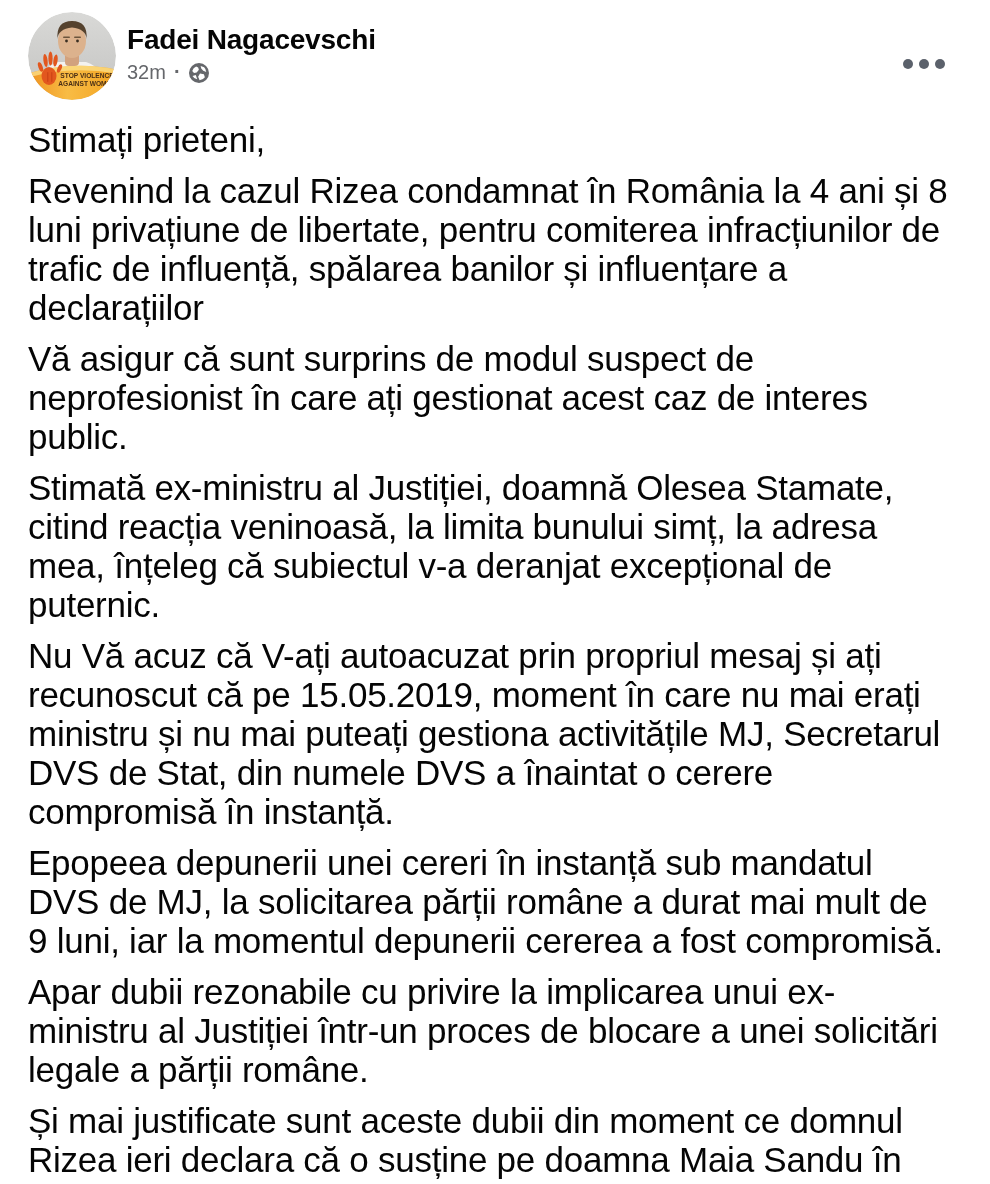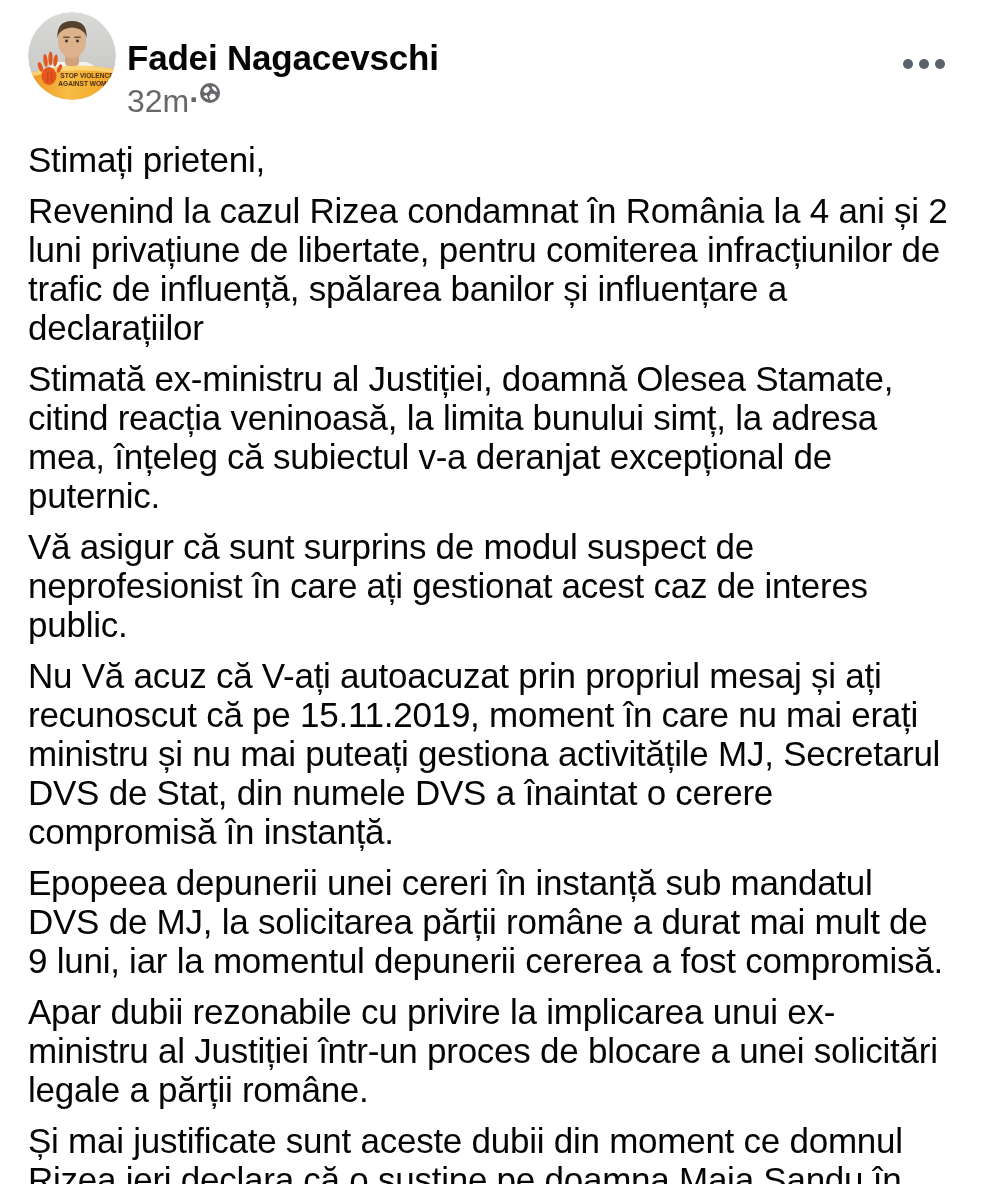--- a/index.html
+++ b/index.html
@@ -33,34 +33,34 @@
     flex: none;
     display: block;
     cursor: pointer;
   }
   .header-text {
     margin-left: 11px;
     padding-top: 11px;
   }
   .author-name {
     display: block;
-    font-size: 35px;
+    font-size: 28px;
     font-weight: bold;
     line-height: 1.2;
     color: #050505;
     text-decoration: none;
     letter-spacing: -0.2px;
     cursor: pointer;
-    margin-top: 14px;
   }
   .meta-row {
     display: flex;
-    align-items: flex-start;
+    align-items: center;
+    gap: 8px;
     margin-top: 4px;
-    font-size: 32px;
+    font-size: 20px;
     color: #65676B;
   }
   .meta-row a {
     color: #65676B;
     text-decoration: none;
     cursor: pointer;
   }
   .meta-sep {
     font-weight: bold;
     line-height: 1;
@@ -185,22 +185,22 @@
     <button class="options-button" aria-label="Options">
       <span class="dot"></span>
       <span class="dot"></span>
       <span class="dot"></span>
     </button>
 
   </div>
 
   <div class="post-body">
       <p>Stimați prieteni,</p>
-      <p>Revenind la cazul Rizea condamnat în România la 4 ani și 2 luni privațiune de libertate, pentru comiterea infracțiunilor de trafic de influență, spălarea banilor și influențare a declarațiilor</p>
+      <p>Revenind la cazul Rizea condamnat în România la 4 ani și 8 luni privațiune de libertate, pentru comiterea infracțiunilor de trafic de influență, spălarea banilor și influențare a declarațiilor</p>
+      <p>Vă asigur că sunt surprins de modul suspect de neprofesionist în care ați gestionat acest caz de interes public.</p>
       <p>Stimată ex-ministru al Justiției, doamnă Olesea Stamate, citind reacția veninoasă, la limita bunului simț, la adresa mea, înțeleg că subiectul v-a deranjat excepțional de puternic.</p>
-      <p>Vă asigur că sunt surprins de modul suspect de neprofesionist în care ați gestionat acest caz de interes public.</p>
-      <p>Nu Vă acuz că V-ați autoacuzat prin propriul mesaj și ați recunoscut că pe 15.11.2019, moment în care nu mai erați ministru și nu mai puteați gestiona activitățile MJ, Secretarul DVS de Stat, din numele DVS a înaintat o cerere compromisă în instanță.</p>
+      <p>Nu Vă acuz că V-ați autoacuzat prin propriul mesaj și ați recunoscut că pe 15.05.2019, moment în care nu mai erați ministru și nu mai puteați gestiona activitățile MJ, Secretarul DVS de Stat, din numele DVS a înaintat o cerere compromisă în instanță.</p>
       <p>Epopeea depunerii unei cereri în instanță sub mandatul DVS de MJ, la solicitarea părții române a durat mai mult de 9 luni, iar la momentul depunerii cererea a fost compromisă.</p>
       <p>Apar dubii rezonabile cu privire la implicarea unui ex-ministru al Justiției într-un proces de blocare a unei solicitări legale a părții române.</p>
       <p>Și mai justificate sunt aceste dubii din moment ce domnul Rizea ieri declara că o susține pe doamna Maia Sandu în cadrul campaniei electorale, al cărei reprezentant sunteți în acest proces electoral și că anume pe perioada mandatului DVS de MJ s-au petrecut aceste acțiuni suspecte cu referire la o persoană ce Vă susține în alegerile actuale.</p>
     </div>
 
 </div>
 
 </body></html>

